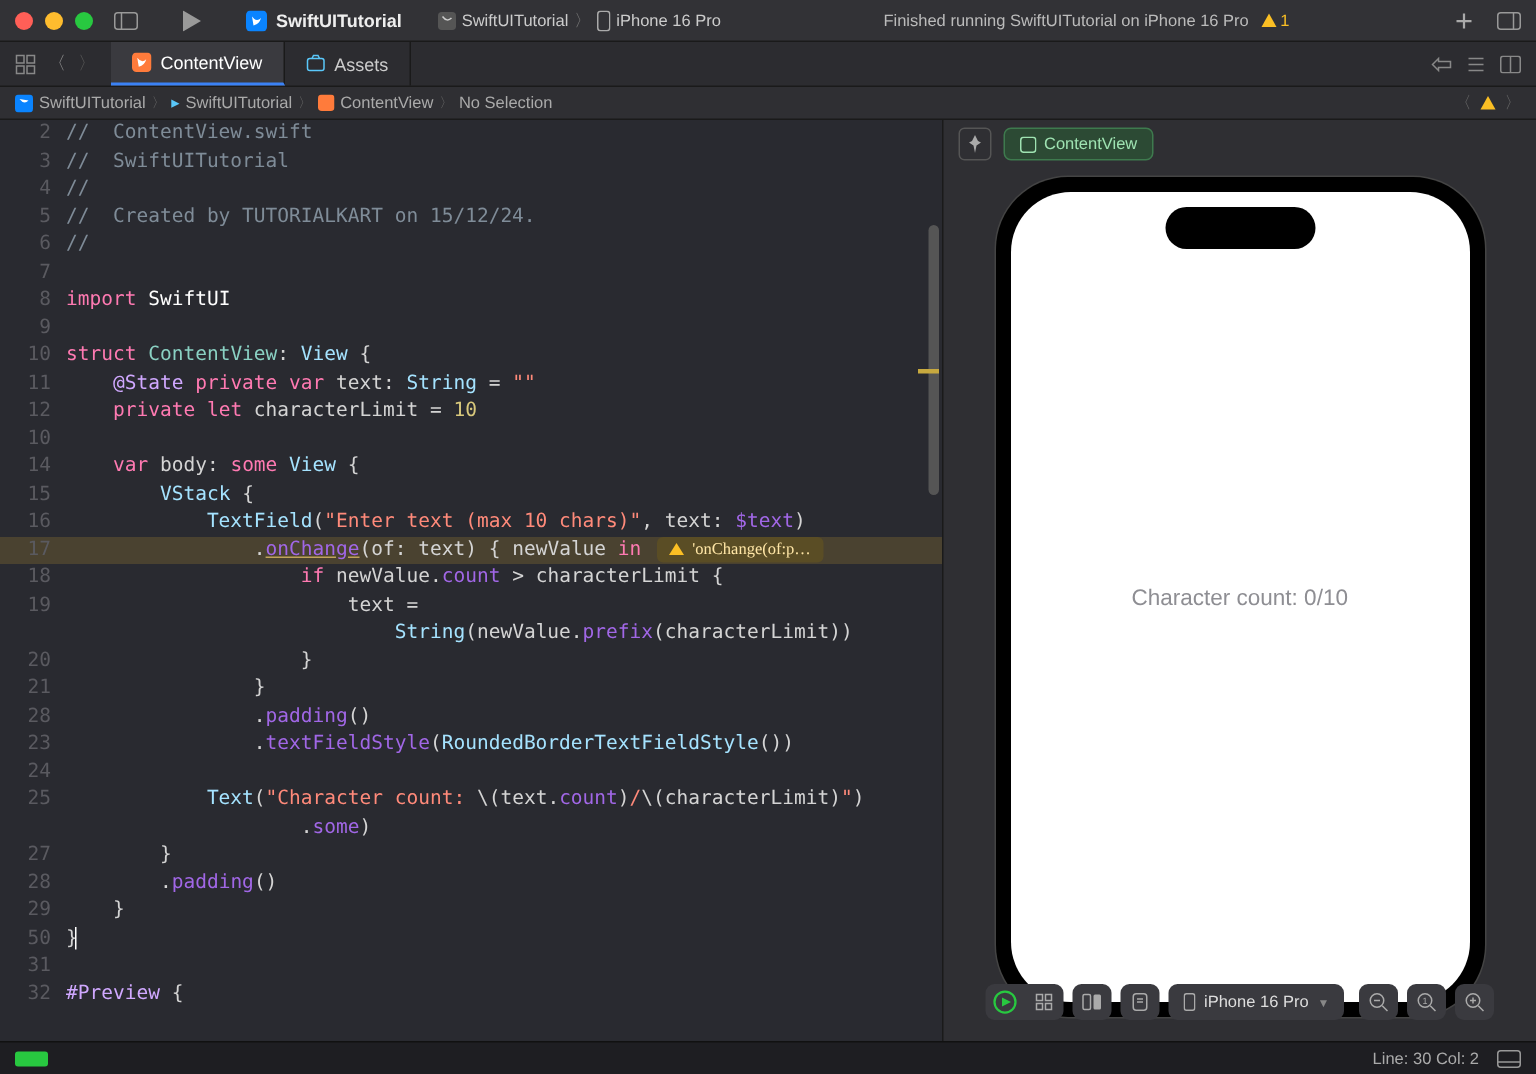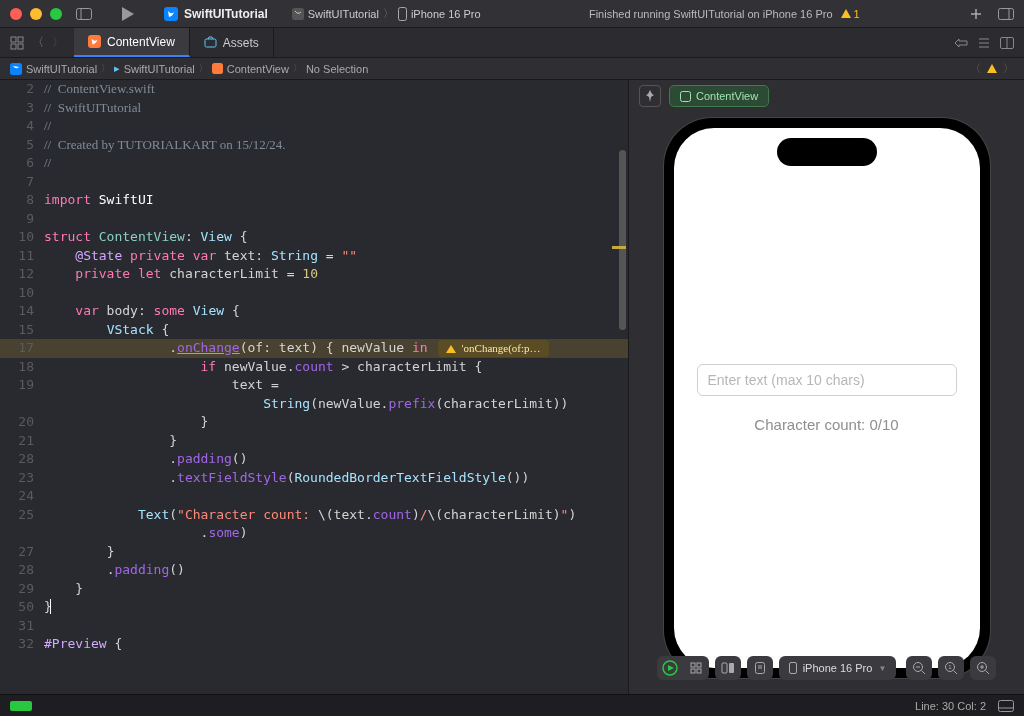--- a/index.html
+++ b/index.html
@@ -105,21 +105,21 @@
   .code-line.cursor-line .code { position:relative;}
   .code-line.cursor-line .code::after{
     content:""; position:absolute; left:6px; top:1px; width:1px; height:15px; background:#fff;
   }
   .kw-import { color:#ff7ab2; }
   .kw { color:#ff7ab2; }
   .kw-type { color:#a5e3ff; }
   .ident { color:#8ad1c3; }
   .str { color:#ff8a7a; }
   .num { color:#d9c97c; }
-  .cmt { color:#7f8c98;font-family:Liberation Serif, serif; }
+  .cmt { color:#7f8c98; }
   .fn { color:#a167e6; }
   .prop { color:#a167e6; }
   .attr { color:#d0a8ff; }
   .punc { color:#d4d4d4; }
   .underline { text-decoration: underline; text-decoration-color:#bfa25a; text-decoration-style: solid;}
   .inline-warn {
     display:inline-flex; align-items:center; gap:6px; background:#5a4d25; color:#ffe6a6;
     padding:0 8px; border-radius:4px; height:17px; font-size:11px; font-family:-apple-system;
     margin-left:10px; vertical-align:middle;
   }
@@ -406,20 +406,24 @@
           <div class="code"></div>
         </div>
         <div class="code-line ">
           <div class="gutter">14</div>
           <div class="code">    <span class="kw">var</span> body<span class="punc">:</span> <span class="kw">some</span> <span class="kw-type">View</span> <span class="punc">{</span></div>
         </div>
         <div class="code-line ">
           <div class="gutter">15</div>
           <div class="code">        <span class="kw-type">VStack</span> <span class="punc">{</span></div>
         </div>
+        <div class="code-line ">
+          <div class="gutter">16</div>
+          <div class="code">            <span class="kw-type">TextField</span><span class="punc">(</span><span class="str">"Enter text (max 10 chars)"</span><span class="punc">,</span> text<span class="punc">:</span> <span class="prop">$text</span><span class="punc">)</span></div>
+        </div>
         <div class="code-line hl">
           <div class="gutter">17</div>
           <div class="code">                <span class="punc">.</span><span class="fn underline">onChange</span><span class="punc">(</span>of<span class="punc">:</span> text<span class="punc">)</span> <span class="punc">{</span> newValue <span class="kw">in</span><span class="inline-warn"><span class="tri"></span><span>'onChange(of:p…</span></span></div>
         </div>
         <div class="code-line ">
           <div class="gutter">18</div>
           <div class="code">                    <span class="kw">if</span> newValue<span class="punc">.</span><span class="prop">count</span> <span class="punc">&gt;</span> characterLimit <span class="punc">{</span></div>
         </div>
         <div class="code-line ">
           <div class="gutter">19</div>
@@ -497,21 +501,20 @@
               </svg>
           </span>
           <span>ContentView</span>
         </div>
       </div>
       <div class="canvas-area">
         <div class="phone">
           <div class="phone-screen">
             <div class="dynamic-island"></div>
             <div class="app-content">
-              <div class="textfield">Enter text (max 10 chars)</div>
               <div class="char-count">Character count: 0/10</div>
             </div>
           </div>
         </div>
       </div>
 
       <div class="canvas-toolbar">
         <div class="ct-group">
           <div class="ct-btn play">
             <svg width="16" height="16" viewBox="0 0 16 16">

